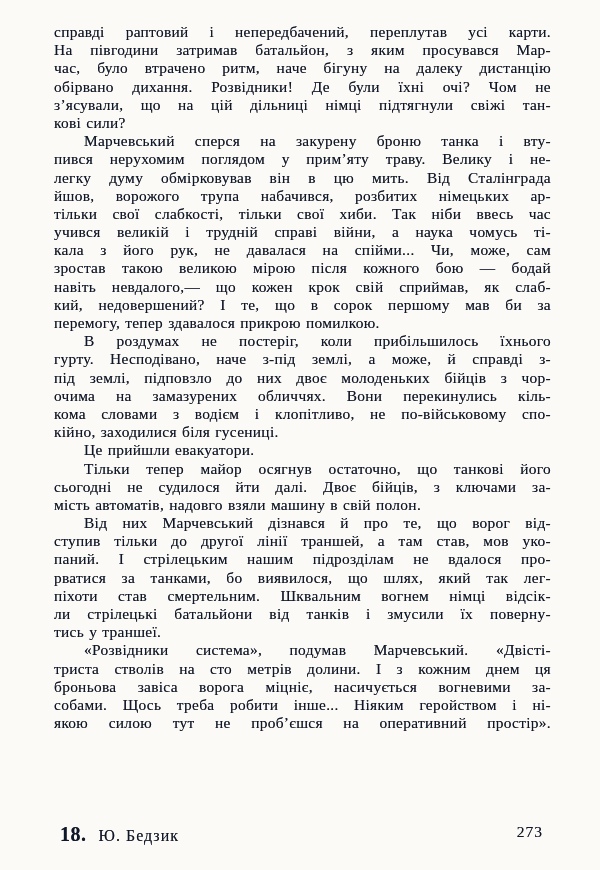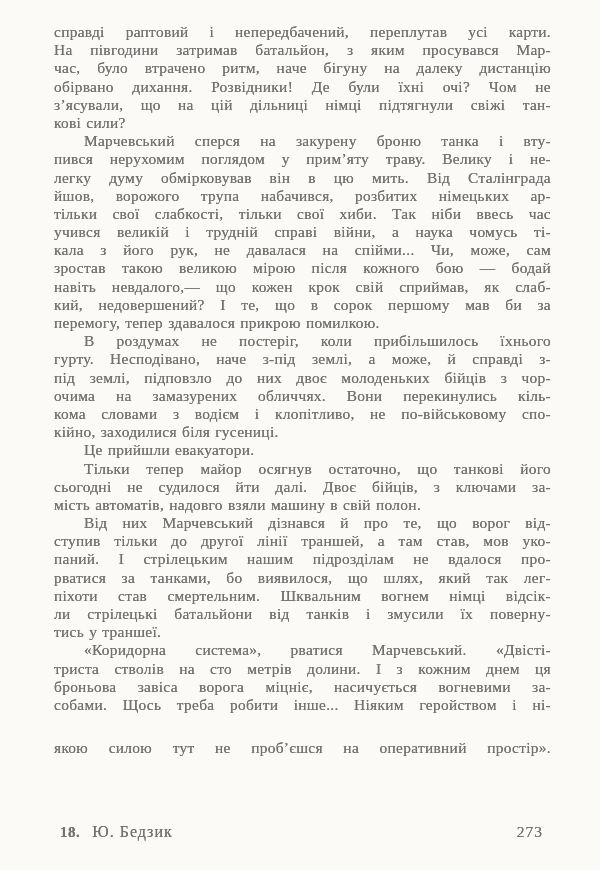--- a/index.html
+++ b/index.html
@@ -28,53 +28,53 @@
     height: 18.2px;
     letter-spacing: 0.3px;
     word-spacing: 1px;
     text-align: justify;
     text-align-last: justify;
     white-space: nowrap; 
   }
   .line { white-space: normal; }
   .line.par-first { text-indent: 30px; }
   .line.par-last { text-align-last: left; }
-  .line.par-last.force-justify { text-align-last: justify; margin-top: 25px; }
+  .line.par-last.force-justify { text-align-last: justify; }
   .line, .footer {
     text-shadow: 0 0 0.35px rgba(30, 28, 24, 0.6);
   }
   .footer {
     position: absolute;
     left: 60px;
     right: 57px;
     top: 823px;
     height: 20px;
   }
   .sig-number {
-    font-size: 15px;
+    font-size: 20px;
     font-weight: bold;
     letter-spacing: 0.5px;
   }
   .author-name {
     font-size: 16px;
     letter-spacing: 1px;
     margin-left: 8px;
   }
   .page-number {
     position: absolute;
     right: 0;
     top: 0;
     font-size: 15.5px;
     letter-spacing: 1px;
   }
 </style>
 </head>
 <body>
 
-<div class="page" style="background: rgb(251, 250, 247); color: #737373;">
+<div class="page" style="background: rgb(251, 250, 247); color: #0f172a;">
 
   <div class="text-column" id="text-column">
       <div class="line">справді раптовий і непередбачений, переплутав усі карти.</div>
       <div class="line">На півгодини затримав батальйон, з яким просувався Мар-</div>
       <div class="line">час, було втрачено ритм, наче бігуну на далеку дистанцію</div>
       <div class="line">обірвано дихання. Розвідники! Де були їхні очі? Чом не</div>
       <div class="line">з’ясували, що на цій дільниці німці підтягнули свіжі тан-</div>
       <div class="line par-last">кові сили?</div>
       <div class="line par-first">Марчевський сперся на закурену броню танка і вту-</div>
       <div class="line">пився нерухомим поглядом у прим’яту траву. Велику і не-</div>
@@ -97,21 +97,21 @@
       <div class="line par-first">Тільки тепер майор осягнув остаточно, що танкові його</div>
       <div class="line">сьогодні не судилося йти далі. Двоє бійців, з ключами за-</div>
       <div class="line par-last">мість автоматів, надовго взяли машину в свій полон.</div>
       <div class="line par-first">Від них Марчевський дізнався й про те, що ворог від-</div>
       <div class="line">ступив тільки до другої лінії траншей, а там став, мов уко-</div>
       <div class="line">паний. І стрілецьким нашим підрозділам не вдалося про-</div>
       <div class="line">рватися за танками, бо виявилося, що шлях, який так лег-</div>
       <div class="line">піхоти став смертельним. Шквальним вогнем німці відсік-</div>
       <div class="line">ли стрілецькі батальйони від танків і змусили їх поверну-</div>
       <div class="line par-last">тись у траншеї.</div>
-      <div class="line par-first">«Коридорна система», рватися Марчевський. «Двісті-</div>
+      <div class="line par-first">«Розвідники система», подумав Марчевський. «Двісті-</div>
       <div class="line">триста стволів на сто метрів долини. І з кожним днем ця</div>
       <div class="line">броньова завіса ворога міцніє, насичується вогневими за-</div>
       <div class="line">собами. Щось треба робити інше... Ніяким геройством і ні-</div>
       <div class="line par-last force-justify">якою силою тут не проб’єшся на оперативний простір».</div>
     </div>
 
   <div class="footer">
     <span class="sig-number">18.</span>
     <span class="author-name">Ю. Бедзик</span>
     <span class="page-number">273</span>

